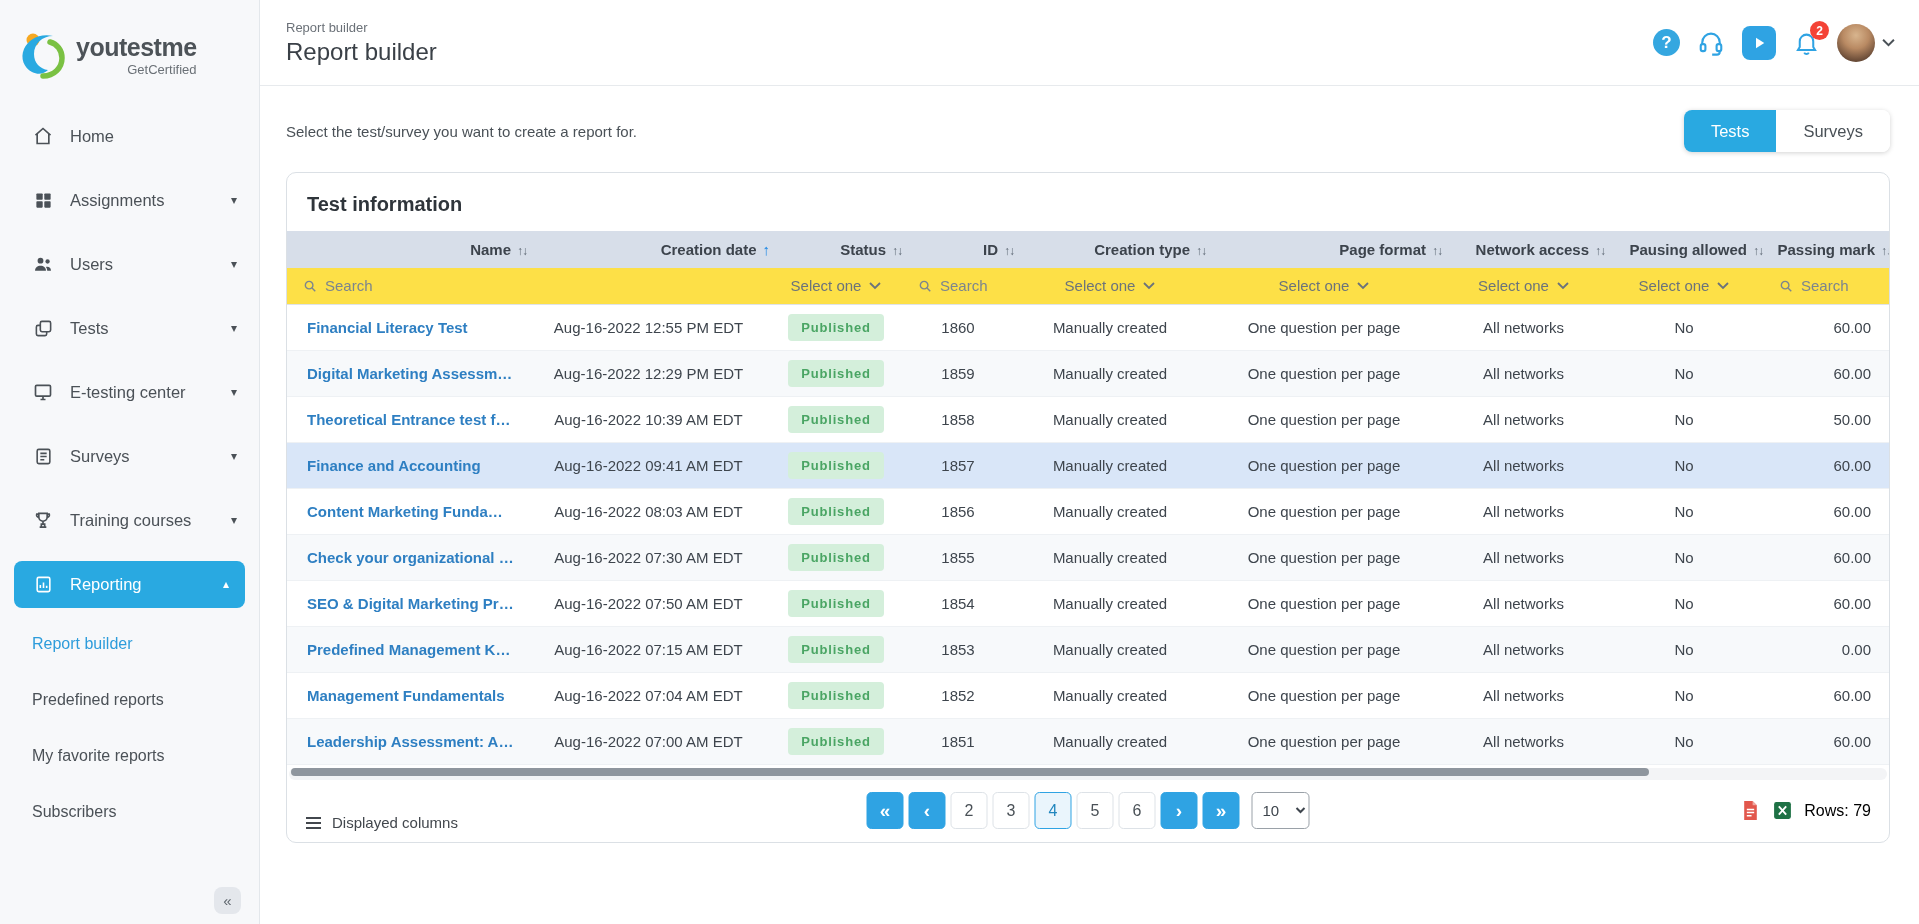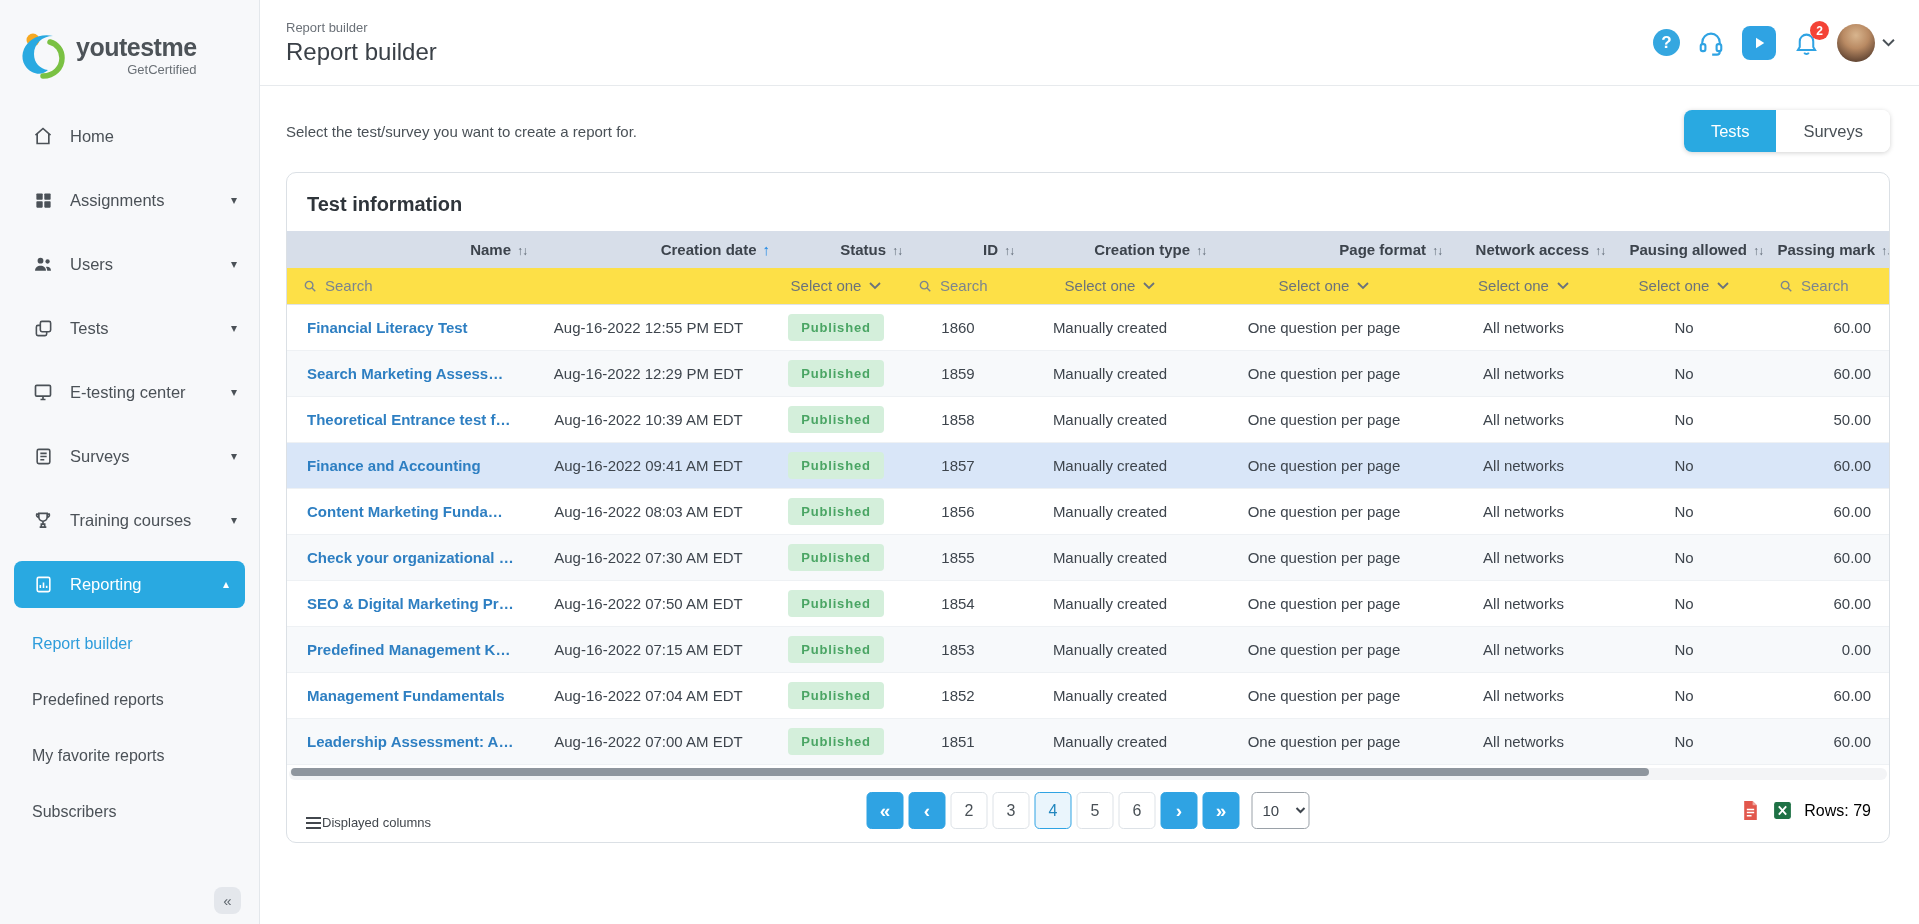--- a/index.html
+++ b/index.html
@@ -67,21 +67,21 @@
   td.td-name { text-align:left; padding-left:20px; }
   .name-link { color:#2e7fc2; font-weight:bold; text-decoration:none; cursor:pointer; display:block; overflow:hidden; white-space:nowrap; text-overflow:ellipsis; padding-right:12px; }
   td.td-right { text-align:right; padding-right:20px; }
   .badge-status { display:inline-block; background:#d4efdb; color:#4aa564; font-size:13px; font-weight:bold; padding:6px 13px; border-radius:4px; letter-spacing:0.8px; }
 
   .hscroll { height:12px; margin:3px 2px 0; background:#f3f4f6; border-radius:6px; }
   .hscroll .thumb { width:85%; height:8px; margin:2px 0 0 2px; background:#8f969e; border-radius:4px; }
 
   
   .card-footer { height:62px; display:flex; align-items:center; justify-content:space-between; padding:0 18px; position:relative; }
-  .foot-left { display:flex; align-items:center; font-size:13px; color:#42474d; cursor:pointer;margin-top:24px; }
+  .foot-left { display:flex; align-items:center; gap:10px; font-size:15px; color:#42474d; cursor:pointer;margin-top:24px; }
   .pagination { position:absolute; left:50%; transform:translateX(-50%); display:flex; align-items:center; gap:5px; }
   .pg-btn { width:37px; height:37px; border-radius:5px; font-size:16px; cursor:pointer; font-family:inherit; display:flex; align-items:center; justify-content:center; }
   .pg-nav { background:#2fa3e3; border:1px solid #2fa3e3; color:#fff; font-size:19px; font-weight:bold; }
   .pg-num { background:#fff; border:1px solid #dde2e7; color:#4a5157; }
   .pg-num.current { border-color:#2fa3e3; color:#2186be; background:#eaf5fc; }
   .pg-size { height:37px; min-width:58px; margin-left:7px; border:1px solid #9aa1a8; border-radius:5px; font-size:15px; font-family:inherit; color:#3e454d; background:#fff; padding:0 6px; }
   .foot-right { display:flex; align-items:center; gap:11px; font-size:16px; color:#000000; }
   .exp-ic { display:flex; cursor:pointer; }
 </style>
 </head>
@@ -373,21 +373,21 @@
                 <td><span class="badge-status">Published</span></td>
                 <td>1860</td>
                 <td>Manually created</td>
                 <td>One question per page</td>
                 <td>All networks</td>
                 <td>No</td>
                 <td class="td-right">60.00</td>
               </tr>
               <tr class="data-row">
                 <td class="td-name">
-                  <a class="name-link">Search Marketing Assessment</a>
+                  <a class="name-link">Digital Marketing Assessment</a>
                 </td>
                 <td>Aug-16-2022 12:29 PM EDT</td>
                 <td><span class="badge-status">Published</span></td>
                 <td>1859</td>
                 <td>Manually created</td>
                 <td>One question per page</td>
                 <td>All networks</td>
                 <td>No</td>
                 <td class="td-right">60.00</td>
               </tr>

